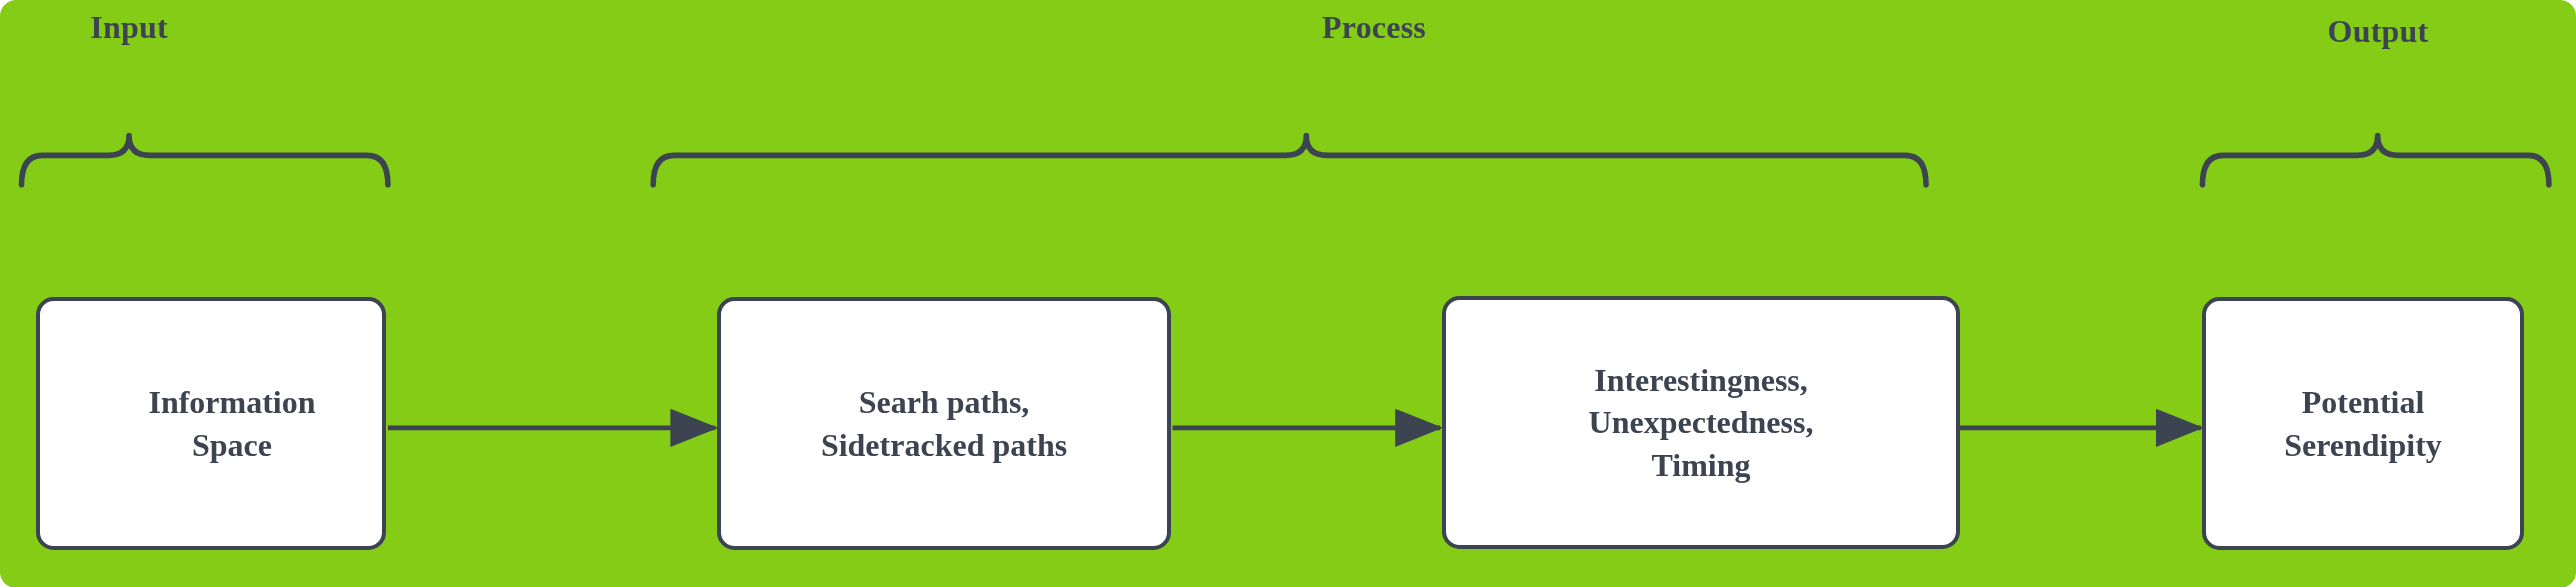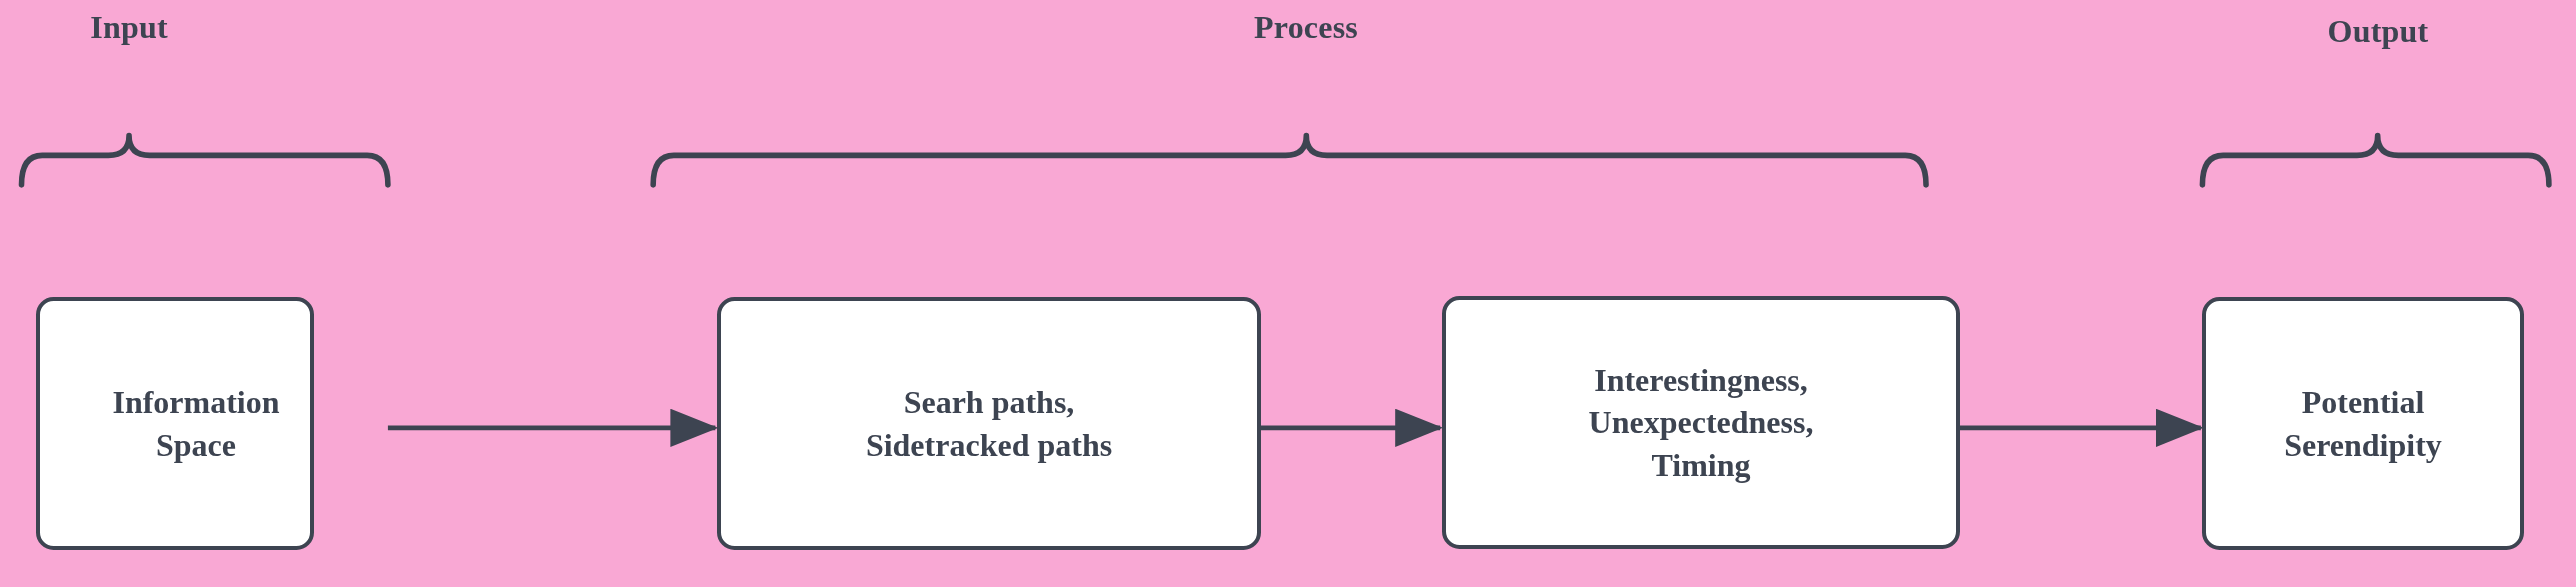--- a/index.html
+++ b/index.html
@@ -7,22 +7,23 @@
     padding: 0;
     background: #ffffff;
   }
   body {
     font-family: "Liberation Serif", "DejaVu Serif", serif;
   }
   #diagram-root {
     position: relative;
     width: 2576px;
     height: 588px;
-    background: #f9a8d4;
+    background: #84cc16;
     overflow: hidden;
+    border-radius: 16px;
   }
   #diagram-svg {
     position: absolute;
     top: 0;
     left: 0;
     width: 2576px;
     height: 588px;
   }
   .group-label {
     position: absolute;
@@ -75,29 +76,29 @@
       </g>
     <g id="connectors-group">
         <line x1="487" y1="537" x2="898" y2="537" stroke="#3d4451" stroke-width="6" marker-end="url(#arrowhead)"></line>
         <line x1="1472" y1="537" x2="1808" y2="537" stroke="#3d4451" stroke-width="6" marker-end="url(#arrowhead)"></line>
         <line x1="2377" y1="537" x2="2763" y2="537" stroke="#3d4451" stroke-width="6" marker-end="url(#arrowhead)"></line>
       </g>
   </svg>
 
   <div id="labels-layer">
       <div class="group-label" style="left: 129px; top: 11px;">Input</div>
-      <div class="group-label" style="left: 1306px; top: 11px;">Process</div>
+      <div class="group-label" style="left: 1374px; top: 11px;">Process</div>
       <div class="group-label" style="left: 2378px; top: 15px;">Output</div>
     </div>
   <div id="nodes-layer">
-      <div class="node-box" style="left: 36px; top: 297px; width: 278px; height: 253px; padding-left: 42px;">
+      <div class="node-box" style="left: 36px; top: 297px; width: 350px; height: 253px; padding-left: 42px;">
         <div class="node-label">Information
 Space</div>
       </div>
-      <div class="node-box" style="left: 717px; top: 297px; width: 544px; height: 253px;">
+      <div class="node-box" style="left: 717px; top: 297px; width: 454px; height: 253px;">
         <div class="node-label">Searh paths,
 Sidetracked paths</div>
       </div>
       <div class="node-box" style="left: 1442px; top: 296px; width: 518px; height: 253px;">
         <div class="node-label">Interestingness,
 Unexpectedness,
 Timing</div>
       </div>
       <div class="node-box" style="left: 2202px; top: 297px; width: 322px; height: 253px;">
         <div class="node-label">Potential

